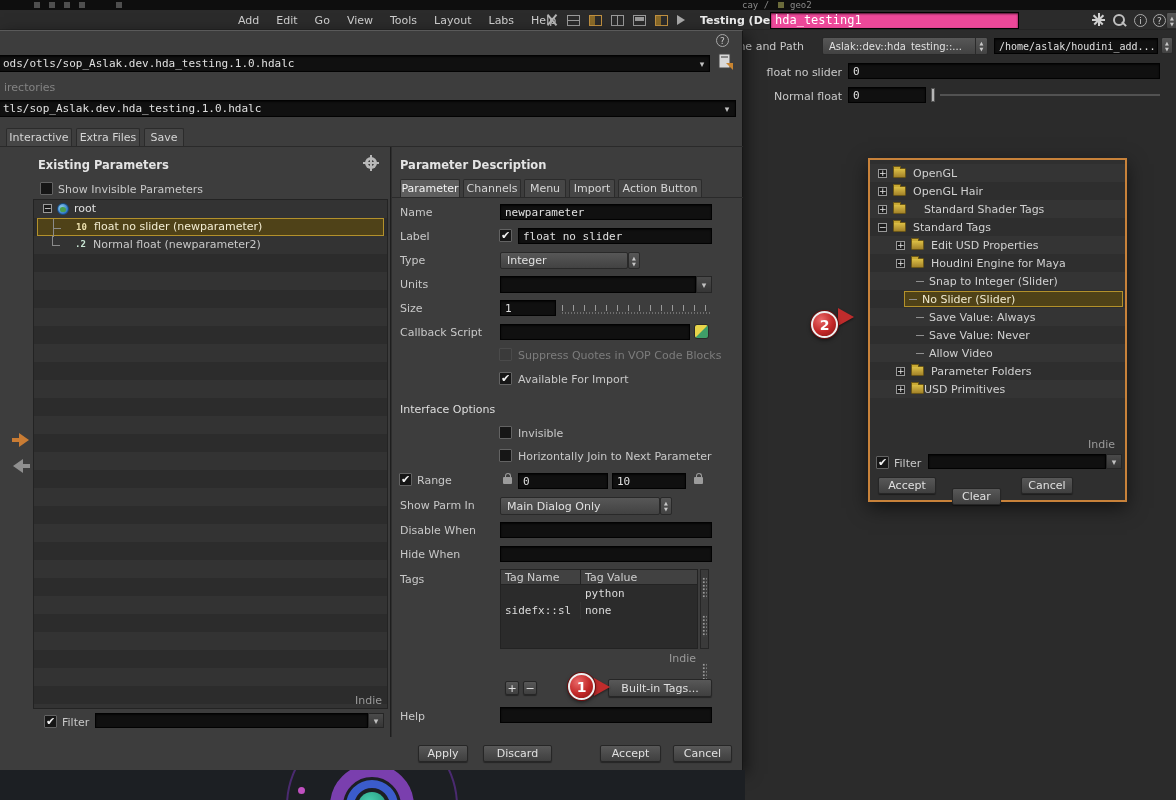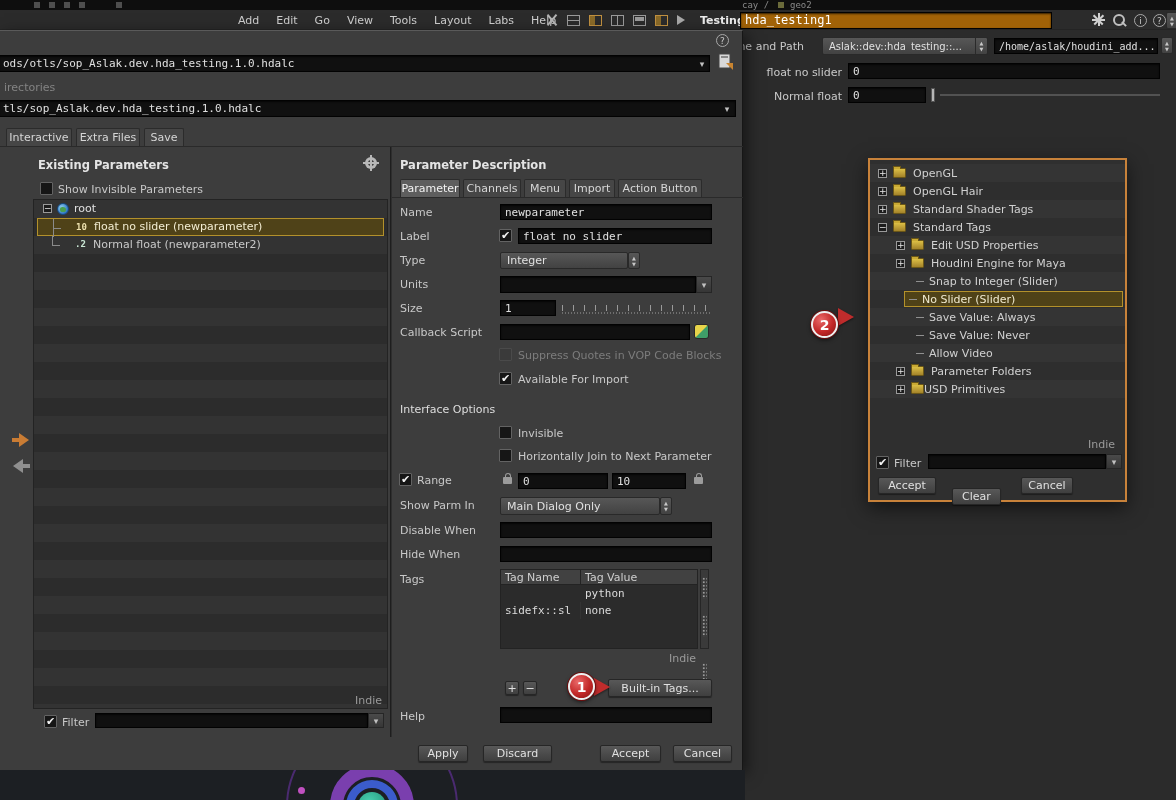--- a/index.html
+++ b/index.html
@@ -122,21 +122,21 @@
   <div class="abs" style="left:546px;top:12px;height:16px;display:flex;align-items:center;gap:9px;">
     <span class="xsc"></span>
     <span class="tico h"></span>
     <span class="tico am"></span>
     <span class="tico v"></span>
     <span class="tico fill"></span>
     <span class="tico am v"></span>
     <span class="tri-r"></span>
   </div>
   <span class="abs" style="left:700px;top:14px;font-weight:bold;color:#ececec;">Testing (Dev)</span>
-  <div class="field mono" style="left:740px;top:12px;width:312px;height:17px;font-size:12px;color:#ffffff;background:#a16207;">hda_testing1</div>
+  <div class="field mono" style="left:770px;top:12px;width:249px;height:17px;font-size:12px;color:#ffffff;background:#ec4899;">hda_testing1</div>
   <span class="xstar" style="left:1092px;top:13px;">
       <i></i>
       <b></b>
     </span>
   <span class="mag" style="left:1112px;top:13px;"></span>
   <span class="circ" data-glyph="i" style="left:1134px;top:14px;"></span>
   <span class="circ" data-glyph="?" style="left:1153px;top:14px;"></span>
   <span class="stepper" style="left:1166px;top:12px;height:17px;"></span>
 
   <div class="flabel" style="left:730px;top:40px;width:74px;text-align:right;">me and Path</div>
@@ -352,21 +352,21 @@
           <span style="margin-left:7px">OpenGL</span>
         </div>
       <div class="trow">
           <span class="exp p" style="margin-left:8px"></span>
           <span class="folder" style="margin-left:6px"></span>
           <span style="margin-left:7px">OpenGL Hair</span>
         </div>
       <div class="trow">
           <span class="exp p" style="margin-left:8px"></span>
           <span class="folder" style="margin-left:6px"></span>
-          <span style="margin-left:7px">Standard Shader Tags</span>
+          <span style="margin-left:18px">Standard Shader Tags</span>
         </div>
       <div class="trow">
           <span class="exp m" style="margin-left:8px"></span>
           <span class="folder" style="margin-left:6px"></span>
           <span style="margin-left:7px">Standard Tags</span>
         </div>
       <div class="trow">
           <span class="exp p" style="margin-left:26px"></span>
           <span class="folder" style="margin-left:6px"></span>
           <span style="margin-left:7px">Edit USD Properties</span>

